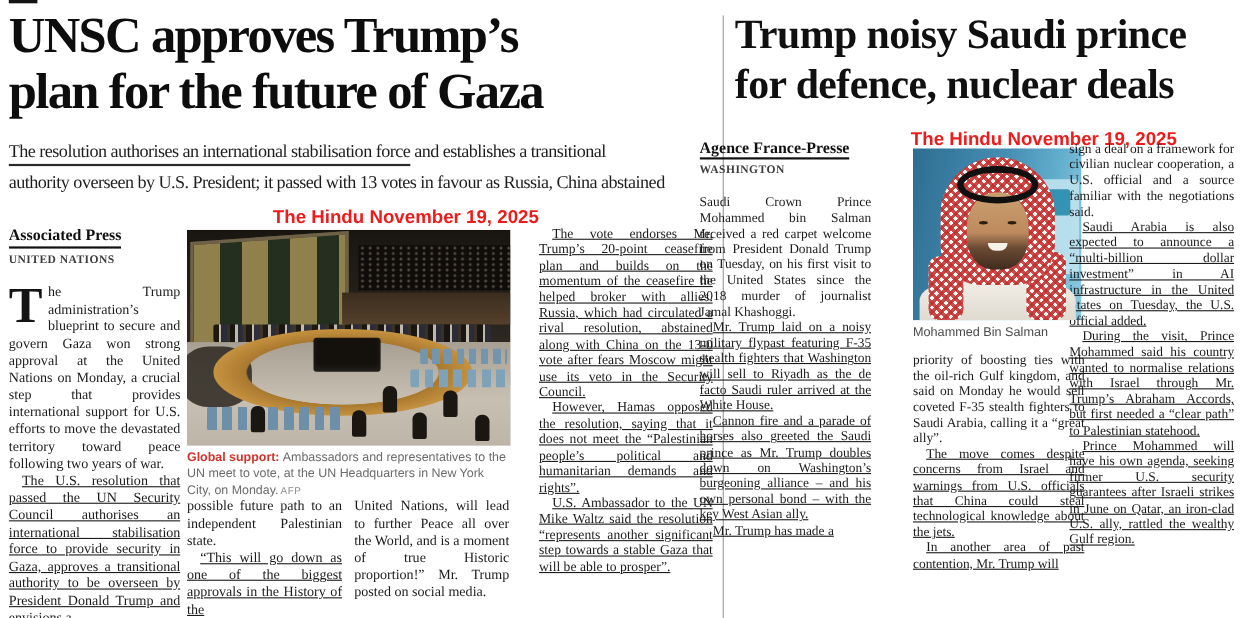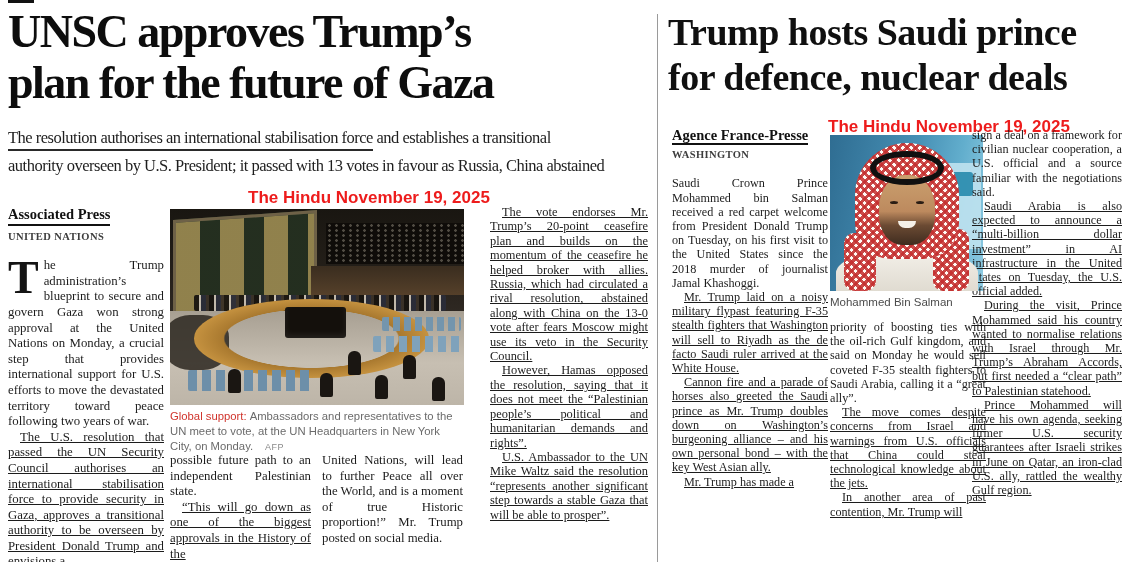--- a/index.html
+++ b/index.html
@@ -34,30 +34,30 @@
   .col p{margin:0;}
   .left-body{font-size:12.8px;line-height:15.6px;}
   .right-body{font-size:12.2px;line-height:14.2px;}
   .ind{text-indent:12px;text-decoration:underline;}
   .dropcap{float:left;font-size:46px;line-height:34px;font-weight:bold;padding:3px 5px 0 0;color:#141414;}
 
   .c-l1{left:8px;top:207px;width:156px;height:355px;}
   .c-l2{left:170px;top:453px;width:141px;height:109px;}
   .c-l3{left:322px;top:453px;width:141px;height:109px;}
   .c-l4{left:490px;top:205px;width:158px;height:357px;font-size:12.4px;line-height:14.4px;}
-  .c-r1{left:672px;top:128px;width:156px;height:434px;}
+  .c-r1{left:636px;top:128px;width:156px;height:434px;}
   .c-r2{left:830px;top:320px;width:156px;height:242px;}
   .c-r3{left:972px;top:128px;width:150px;height:434px;}
   .bl-gap{margin-bottom:14px;}
 
   
   .caption{position:absolute;left:170px;top:409px;width:294px;font-family:"Liberation Sans",sans-serif;
            font-size:11.3px;line-height:15px;color:#6b6b6b;}
-  .cap-lead{color:#d0342c;font-weight:normal;margin-right:3px;text-align:center;}
-  .cap-credit{font-size:9px;letter-spacing:.5px;color:#8a8a8a;margin-left:12px;}
+  .cap-lead{color:#d0342c;font-weight:bold;margin-right:3px;text-align:center;}
+  .cap-credit{font-size:9px;letter-spacing:.5px;color:#8a8a8a;margin-left:2px;}
   .mbs-caption{position:absolute;left:830px;top:296px;width:156px;font-family:"Liberation Sans",sans-serif;
            font-size:11.5px;color:#4c4c4c;}
 
   
   .unsc{position:absolute;left:170px;top:209px;width:294px;height:196px;overflow:hidden;background:#b6aea2;}
   .u-top{position:absolute;left:0;top:0;width:100%;height:52%;
          background:linear-gradient(180deg,#191611 0%,#241f19 60%,#2e2822 100%);}
   .u-mural{position:absolute;left:1%;top:3%;width:47%;height:57%;border:3px solid #6e6147;
          background-color:#3e4a35;
          background-image:repeating-linear-gradient(90deg, rgba(165,143,82,.8) 0 24px, rgba(22,32,20,.65) 24px 44px);
@@ -163,21 +163,21 @@
   <div class="col left-body c-l3">
     <p>United Nations, will lead to further Peace all over the World, and is a moment of true Historic proportion!” Mr. Trump posted on social media.</p>
   </div>
 
   <div class="col left-body c-l4">
     <p class="ind">The vote endorses Mr. Trump’s 20-point ceasefire plan and builds on the momentum of the ceasefire he helped broker with allies. Russia, which had circulated a rival resolution, abstained along with China on the 13-0 vote after fears Moscow might use its veto in the Security Council.</p>
     <p class="ind">However, Hamas opposed the resolution, saying that it does not meet the “Palestinian people’s political and humanitarian demands and rights”.</p>
     <p class="ind">U.S. Ambassador to the UN Mike Waltz said the resolution “represents another significant step towards a stable Gaza that will be able to prosper”.</p>
   </div>
 
-  <h1 class="hl-right"><span>Trump hosts Saudi prince</span><br><span>for defence, nuclear deals</span></h1>
+  <h1 class="hl-right"><span>Trump noisy Saudi prince</span><br><span>for defence, nuclear deals</span></h1>
 
   <div class="watermark wm-right">The Hindu November 19, 2025</div>
 
   <div class="col right-body c-r1">
     <div class="bl-gap">
       <div class="byline"><span class="bl">Agence France-Presse</span></div>
       <div class="dateline">WASHINGTON</div>
     </div>
     <p>Saudi Crown Prince Mohammed bin Salman received a red carpet welcome from President Donald Trump on Tuesday, on his first visit to the United States since the 2018 murder of journalist Jamal Khashoggi.</p>
     <p class="ind">Mr. Trump laid on a noisy military flypast featuring F-35 stealth fighters that Washington will sell to Riyadh as the de facto Saudi ruler arrived at the White House.</p>

